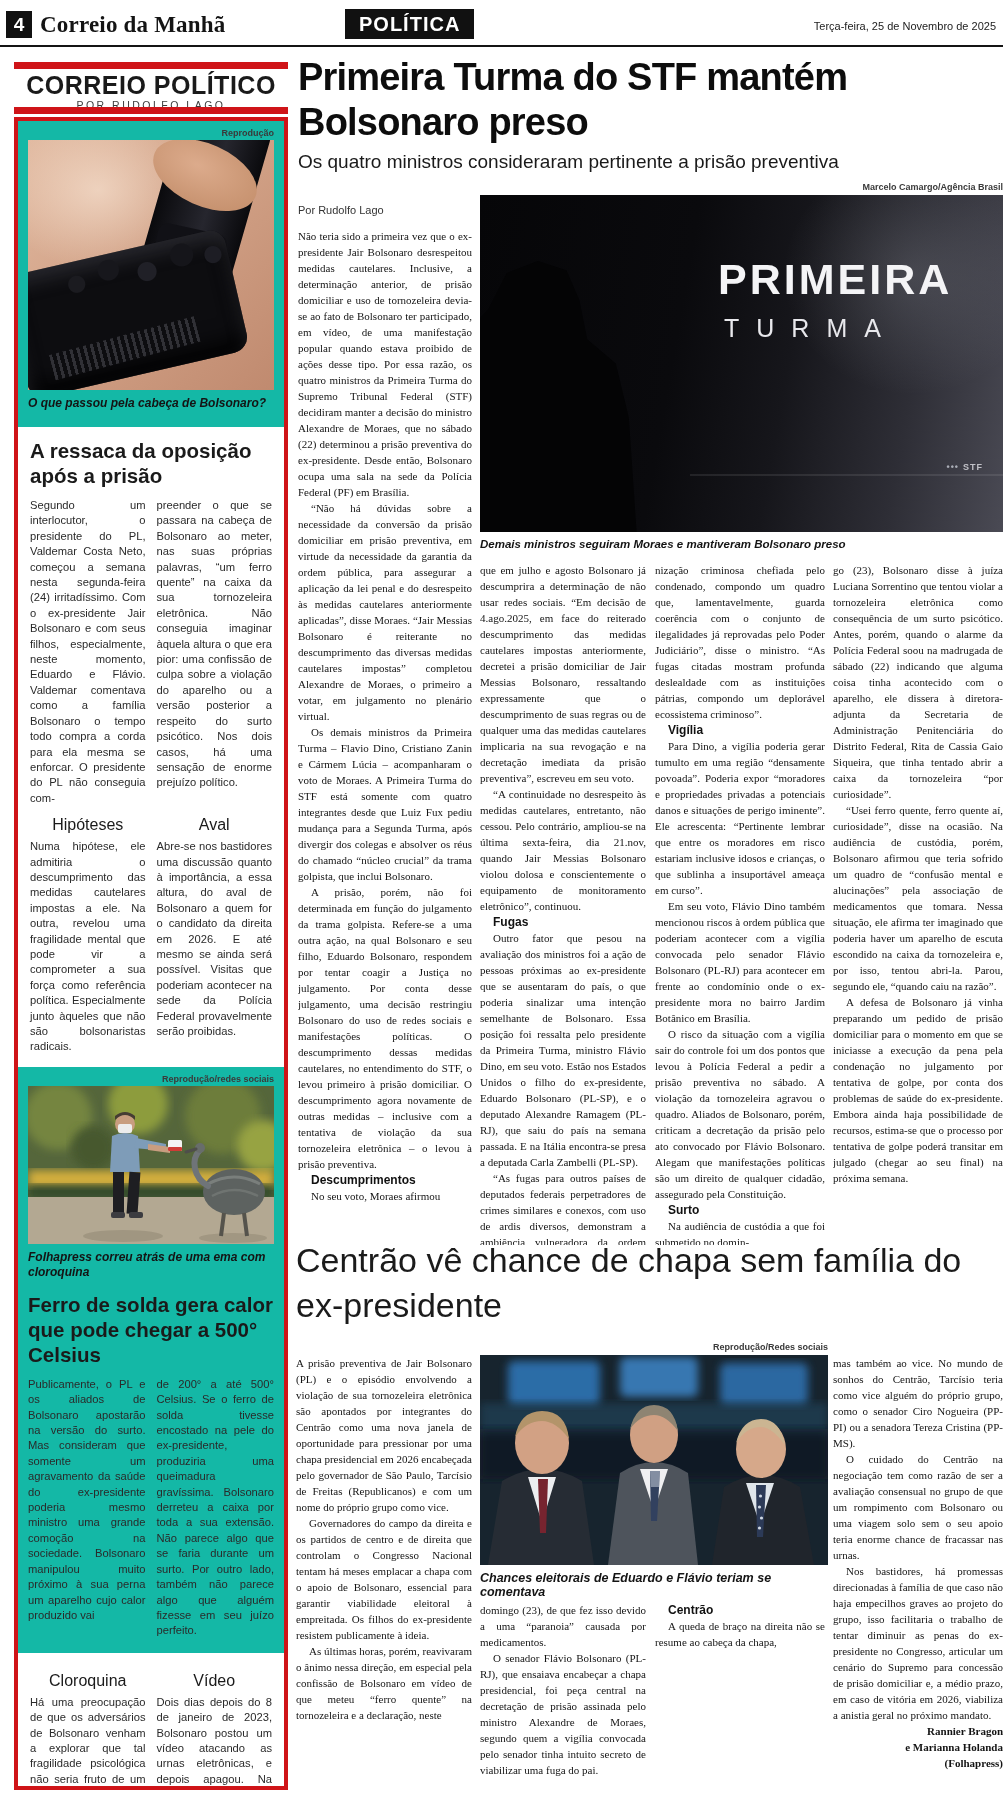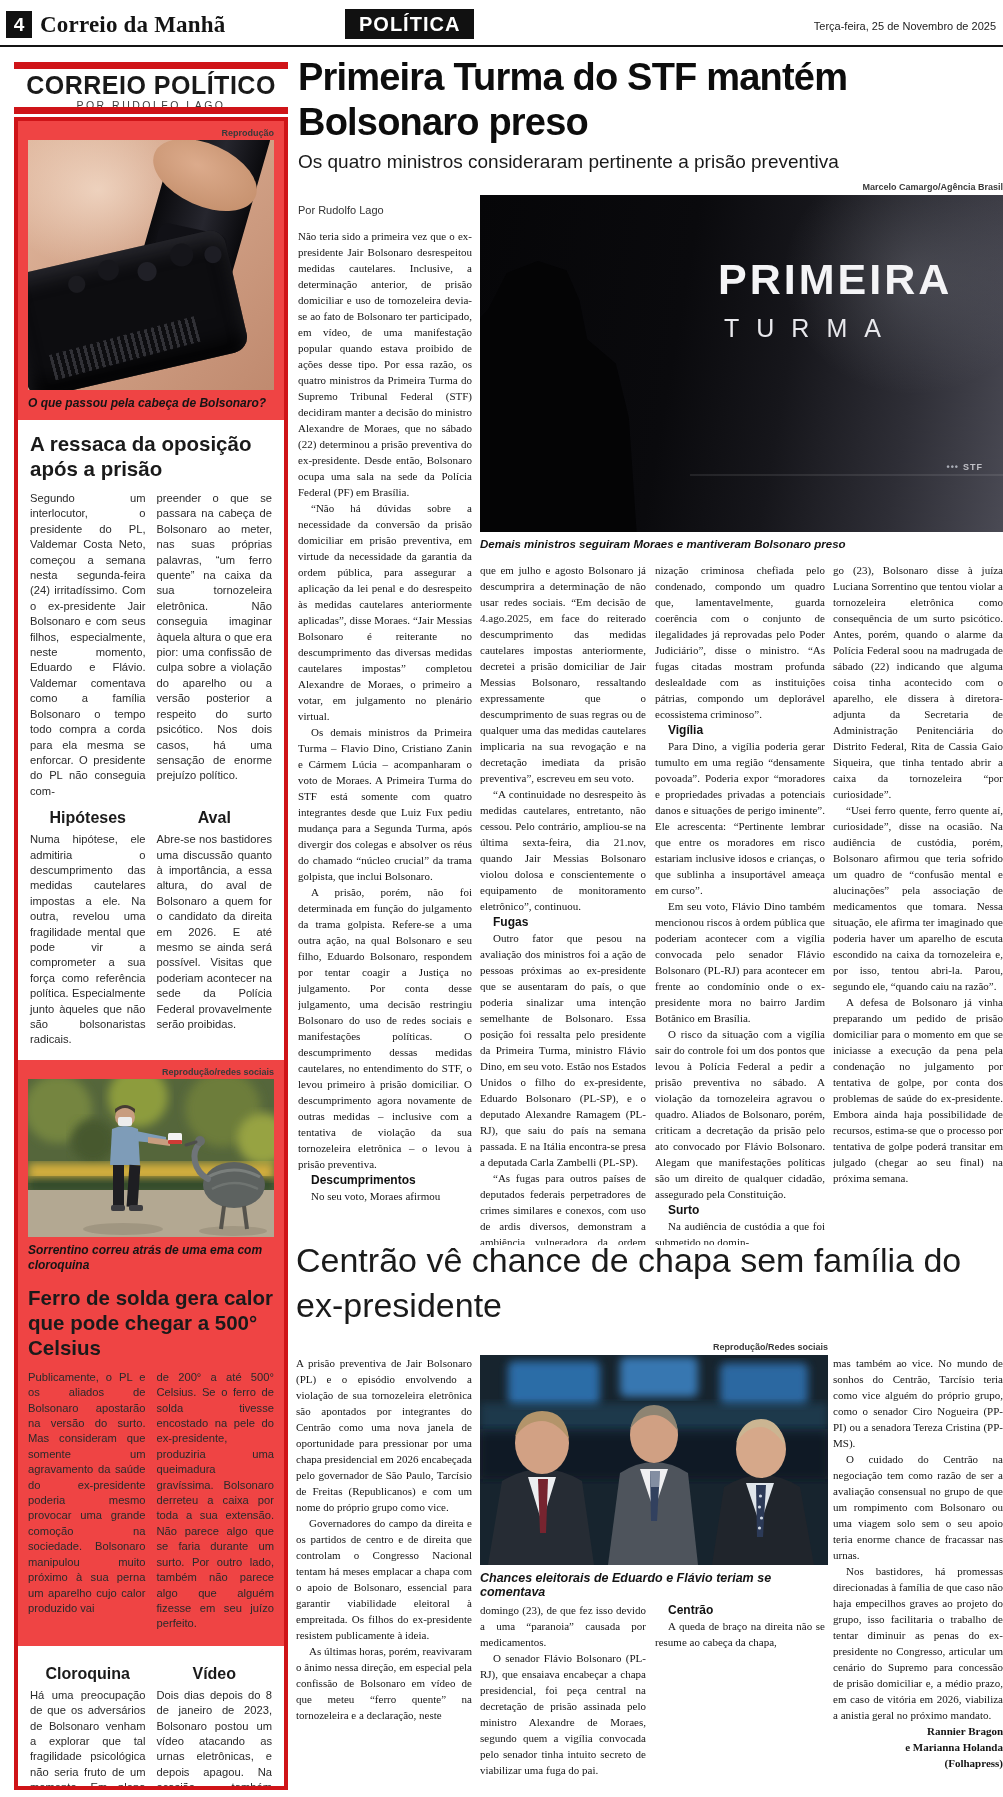--- a/index.html
+++ b/index.html
@@ -18,29 +18,29 @@
   .masthead{position:absolute;left:40px;top:12px;font-family:"Liberation Serif",serif;font-weight:700;font-size:23px;color:#141414;letter-spacing:.2px;}
   .section-box{position:absolute;left:345px;top:9px;height:30px;padding:0 14px;background:#111;color:#fff;
     font-weight:700;font-size:20px;letter-spacing:1px;display:flex;align-items:center;}
   .page-date{position:absolute;right:7px;top:20px;font-size:11px;color:#222;}
 
   
   .red-bar{position:absolute;left:14px;width:274px;height:7px;background:#cf1418;}
   .cp-title{position:absolute;left:14px;top:71px;width:274px;text-align:center;font-weight:800;font-size:25px;letter-spacing:.5px;color:#1a1a1a;}
   .cp-byline{position:absolute;left:14px;top:99px;width:274px;text-align:center;font-size:10.5px;letter-spacing:2.5px;color:#3c3c3c;}
   .cp-box{position:absolute;left:14px;top:117px;width:266px;height:1665px;border:4px solid #cf1418;background:#fff;overflow:hidden;}
-  .pink{background:#ef4444;padding:7px 10px 9px;}
+  .pink{background:#14b8a6;padding:7px 10px 16px;}
   .credit{font-size:9px;font-weight:700;color:#3a3a3a;text-align:right;margin-bottom:2px;}
   .cap{font-weight:700;font-style:italic;font-size:12px;color:#141414;margin-top:6px;line-height:15px;}
   .cp-story{padding:9px 12px 4px;}
   .cp-h2{font-weight:700;font-size:20.5px;line-height:25px;color:#1a1a1a;margin:2px 0 10px;}
   .two-col{display:flex;gap:11px;}
   .two-col>div{flex:1;min-width:0;}
   .sans-body{font-size:11.2px;line-height:15.4px;text-align:justify;color:#2a2a2a;}
-  .mini-h{ text-align:center;font-weight:700;font-size:16px;color:#1a1a1a;margin:10px 0 5px;}
+  .mini-h{ text-align:center;font-weight:400;font-size:16px;color:#1a1a1a;margin:10px 0 5px;}
 
   
   .photo1{position:relative;width:246px;height:250px;overflow:hidden;background:linear-gradient(135deg,#e0b89f 0%,#d2a287 45%,#c08a6f 100%);}
   .photo1 .shine{position:absolute;left:-30px;top:-30px;width:200px;height:160px;border-radius:50%;
     background:radial-gradient(closest-side,rgba(255,240,225,.55),rgba(255,240,225,0));}
   .photo1 .strap{position:absolute;right:26px;top:-24px;width:92px;height:190px;background:linear-gradient(90deg,#0a0a0d,#26262e 55%,#0a0a0d);border-radius:10px;transform:rotate(16deg);}
   .photo1 .finger{position:absolute;right:14px;top:4px;width:110px;height:62px;border-radius:50%;transform:rotate(24deg);
     background:radial-gradient(ellipse at 40% 40%,#dcab8c,#c08a66);}
   .photo1 .device{position:absolute;left:-14px;bottom:14px;width:225px;height:125px;background:#0d0d10;border-radius:16px;transform:rotate(-13deg);
     box-shadow:inset 0 10px 18px rgba(90,90,100,.35), inset 0 -14px 20px rgba(0,0,0,.8);}
@@ -173,24 +173,24 @@
       <g>
         <ellipse cx="206" cy="106" rx="31" ry="23" fill="#5d6260"></ellipse>
         <path d="M180,98 Q206,84 232,98" stroke="#878c89" stroke-width="3" fill="none" opacity=".7"></path>
         <path d="M184,110 Q206,98 230,110" stroke="#7b807d" stroke-width="2.5" fill="none" opacity=".6"></path>
         <path d="M180,100 C166,92 162,74 172,64" stroke="#6f7478" stroke-width="6" fill="none" stroke-linecap="round"></path>
         <circle cx="172" cy="62" r="5" fill="#686d6b"></circle>
         <path d="M168,63 L158,66" stroke="#4e4e4a" stroke-width="3" stroke-linecap="round"></path>
         <path d="M196,127 L193,150 M216,127 L219,150" stroke="#55534c" stroke-width="4"></path>
       </g>
     </svg>
-    <div class="cap">Sorrentino correu atrás de uma ema com cloroquina</div>
+    <div class="cap">Folhapress correu atrás de uma ema com cloroquina</div>
     <div class="cp-h2" style="margin-top:12px">Ferro de solda gera calor que pode chegar a 500° Celsius</div>
     <div class="two-col">
-      <div class="sans-body">Publicamente, o PL e os aliados de Bolsonaro apostarão na versão do surto. Mas consideram que somente um agravamento da saúde do ex-presidente poderia mesmo provocar uma grande comoção na sociedade. Bolsonaro manipulou muito próximo à sua perna um aparelho cujo calor produzido vai</div>
+      <div class="sans-body">Publicamente, o PL e os aliados de Bolsonaro apostarão na versão do surto. Mas consideram que somente um agravamento da saúde do ex-presidente poderia mesmo ministro uma grande comoção na sociedade. Bolsonaro manipulou muito próximo à sua perna um aparelho cujo calor produzido vai</div>
       <div class="sans-body">de 200° a até 500° Celsius. Se o ferro de solda tivesse encostado na pele do ex-presidente, produziria uma queimadura gravíssima. Bolsonaro derreteu a caixa por toda a sua extensão. Não parece algo que se faria durante um surto. Por outro lado, também não parece algo que alguém fizesse em seu juízo perfeito.</div>
     </div>
   </div>
 
   <div class="cp-story">
     <div class="two-col">
       <div>
         <div class="mini-h">Cloroquina</div>
         <div class="sans-body">Há uma preocupação de que os adversários de Bolsonaro venham a explorar que tal fragilidade psicológica não seria fruto de um momento. Em plena pandemia de covid-19, Bolsonaro correu no Alvorada perseguindo uma ema com uma caixa de cloroquina.</div>
       </div>

